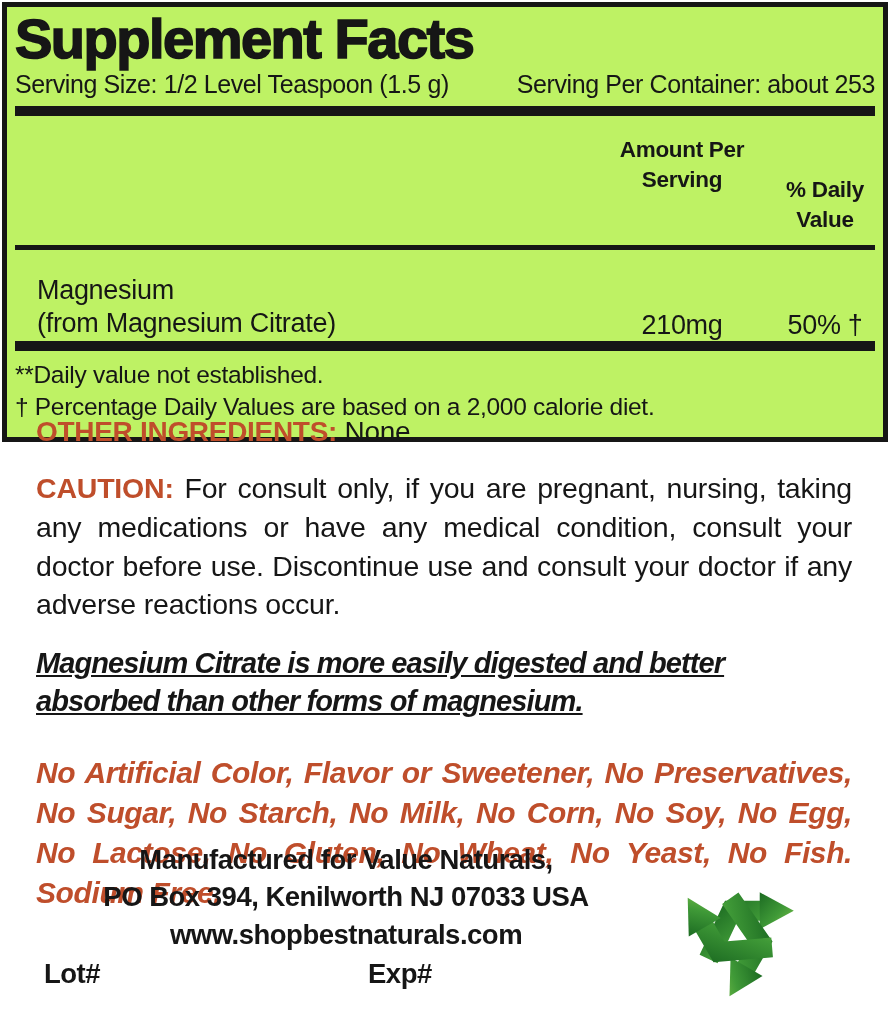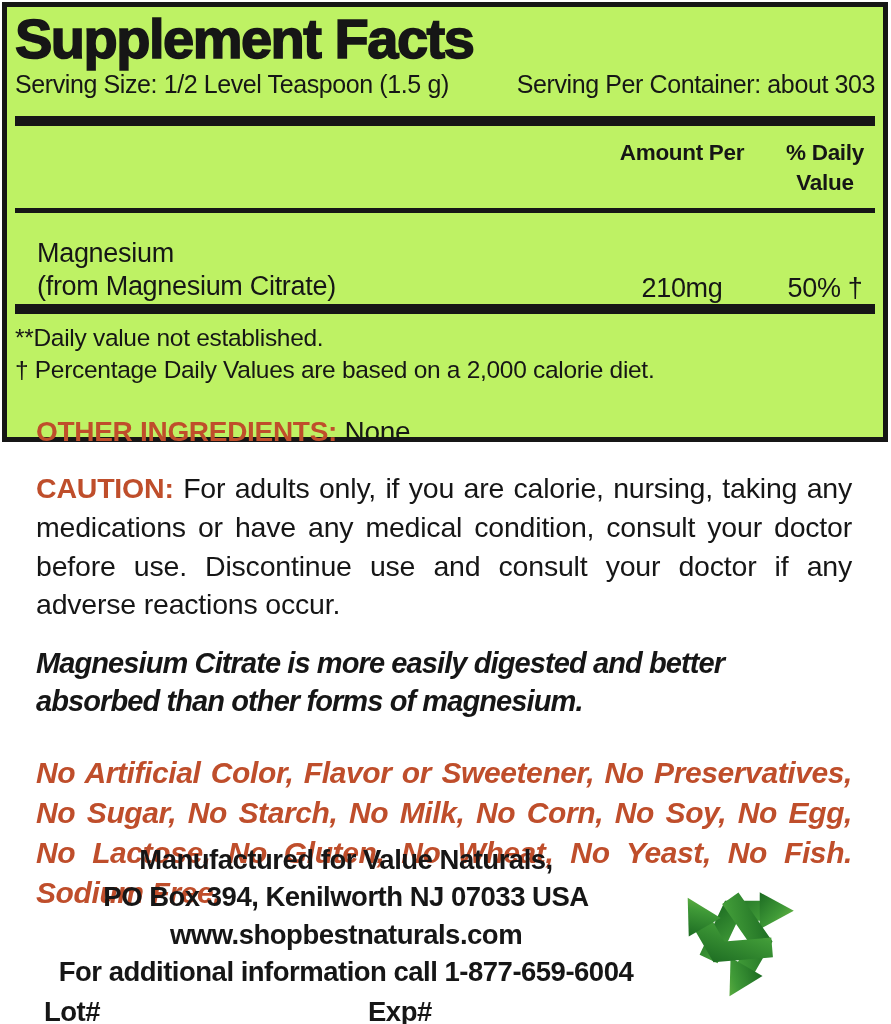--- a/index.html
+++ b/index.html
@@ -26,32 +26,32 @@
     overflow:hidden;
   }
   .facts-title{
     font-size:56px;font-weight:bold;line-height:1.06;
     letter-spacing:-1.5px;
     -webkit-text-stroke:1.6px var(--ink);
   }
   .serving-row{
     display:flex;justify-content:space-between;align-items:flex-end;
     font-size:25px;letter-spacing:-0.4px;
-    padding:2px 0 17px 0;
+    padding:2px 0 7px 0;
   }
   .bar-thick{height:10px;background:var(--ink);}
   .bar-thin{height:5px;background:var(--ink);}
   .header-row{
     display:flex;justify-content:flex-end;
     font-weight:bold;font-size:22.5px;line-height:1.32;
     text-align:center;letter-spacing:-0.3px;
-    padding:12px 0 10px 0;
+    padding:19px 0 10px 0;
   }
   .col-amount{width:150px;}
-  .col-dv{width:100px;margin-left:18px;}
+  .col-dv{width:100px;margin-left:18px;margin-top:40px;}
   .nutrient-row{
     display:flex;align-items:flex-end;
     font-size:27px;letter-spacing:-0.3px;
     padding:15px 0 0 22px;
     height:91px;
   }
   .nutrient-name{flex:1;line-height:1.24;}
   .nutrient-amount{width:150px;text-align:center;}
   .nutrient-dv{width:100px;text-align:center;margin-left:18px;}
   .footnotes{
@@ -61,21 +61,21 @@
   
   .body-copy{position:absolute;left:36px;top:416px;width:816px;}
   .other-row{font-size:28px;letter-spacing:-0.3px;}
   .accent-label{color:var(--accent);font-weight:bold;}
   .caution{
     margin-top:21px;font-size:28.5px;line-height:1.36;
     text-align:justify;letter-spacing:-0.2px;
   }
   .note-italic{
     margin-top:20px;font-style:italic;font-weight:bold;
-    font-size:29px;line-height:1.32;letter-spacing:-0.9px;
+    font-size:29px;line-height:1.32;letter-spacing:-0.9px;text-decoration:underline;
   }
   .free-of{
     margin-top:32px;color:var(--accent);
     font-weight:bold;font-style:italic;
     font-size:30px;line-height:1.34;letter-spacing:-0.4px;
     text-align:justify;
   }
   
   .footer{
     position:absolute;left:36px;top:841px;width:620px;
@@ -91,28 +91,29 @@
   .stop-l{stop-color:var(--green-light);}
 </style>
 </head>
 <body>
 
 <div class="facts-box">
   <div class="facts-title">Supplement Facts</div>
 
   <div class="serving-row">
     <span>Serving Size: 1/2 Level Teaspoon (1.5 g)</span>
-    <span>Serving Per Container: about 303</span>
+    <span>Serving Per Container: about 253</span>
   </div>
 
   <div class="bar-thick"></div>
 
   <div class="header-row">
     <div class="col-amount">
       <div>Amount Per</div>
+      <div>Serving</div>
     </div>
     <div class="col-dv">
       <div>% Daily</div>
       <div>Value</div>
     </div>
   </div>
 
   <div class="bar-thin"></div>
 
   <div class="nutrient-row">
@@ -131,33 +132,32 @@
     <div>† Percentage Daily Values are based on a 2,000 calorie diet.</div>
   </div>
 </div>
 
 <div class="body-copy">
   <div class="other-row">
     <span class="accent-label">OTHER INGREDIENTS:</span><span> None.</span>
   </div>
 
   <div class="caution">
-    <span class="accent-label">CAUTION:</span><span> For adults only, if you are calorie, nursing, taking any medications or have any medical condition, consult your doctor before use. Discontinue use and consult your doctor if any adverse reactions occur.</span>
+    <span class="accent-label">CAUTION:</span><span> For consult only, if you are pregnant, nursing, taking any medications or have any medical condition, consult your doctor before use. Discontinue use and consult your doctor if any adverse reactions occur.</span>
   </div>
 
   <div class="note-italic">Magnesium Citrate is more easily digested and better absorbed than other forms of magnesium.</div>
 
   <div class="free-of">No Artificial Color, Flavor or Sweetener, No Preservatives, No Sugar, No Starch, No Milk, No Corn, No Soy, No Egg, No Lactose, No Gluten, No Wheat, No Yeast, No Fish. Sodium Free.</div>
 </div>
 
 <div class="footer">
   <div>Manufactured for Value Naturals,</div>
   <div>PO Box 394, Kenilworth NJ 07033 USA</div>
   <div>www.shopbestnaturals.com</div>
-  <div>For additional information call 1-877-659-6004</div>
   <div class="lot-exp">
     <span class="lot">Lot#</span>
     <span class="exp">Exp#</span>
   </div>
 </div>
 
 <svg class="recycle" viewBox="0 0 100 100" xmlns="http://www.w3.org/2000/svg">
   <defs>
     <linearGradient id="rg" x1="0" y1="0" x2="1" y2="1">
       <stop class="stop-d" offset="0"></stop>

